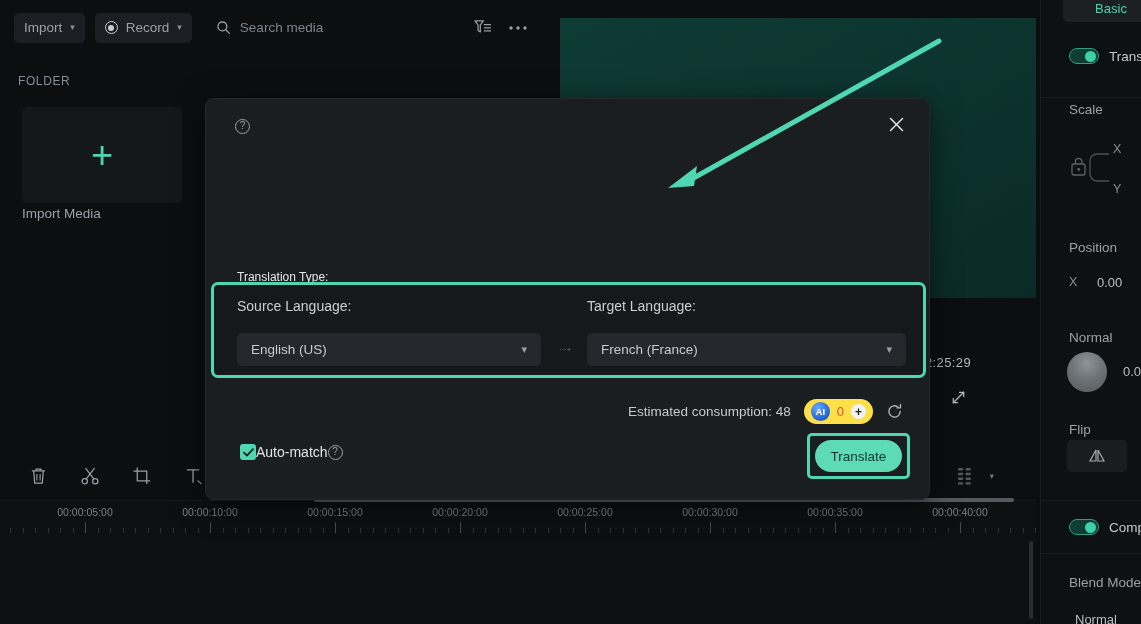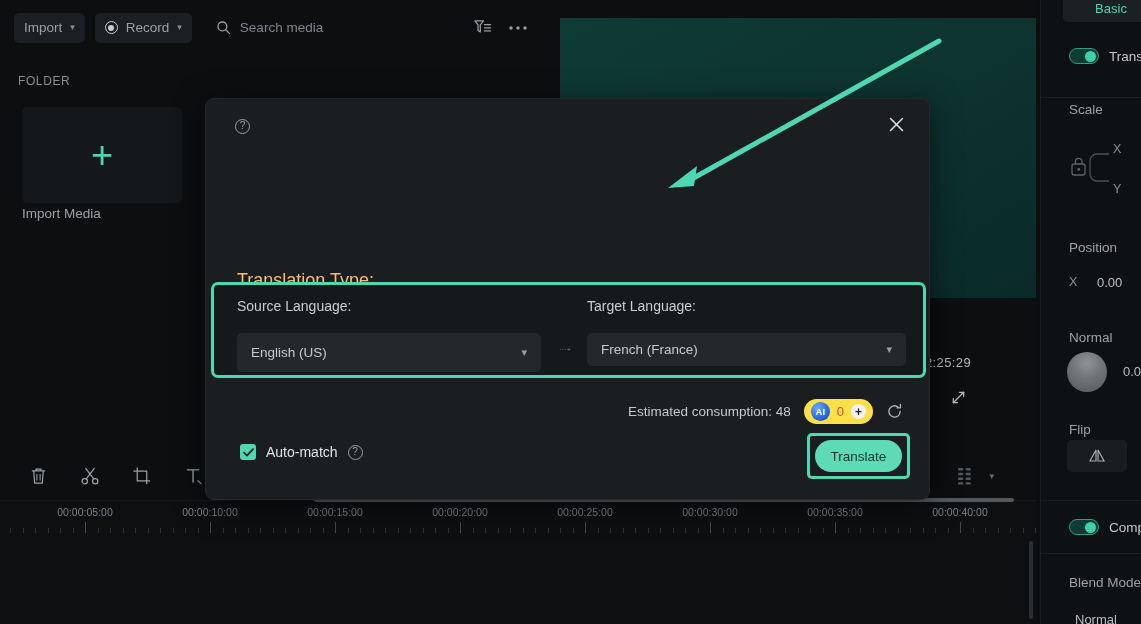--- a/index.html
+++ b/index.html
@@ -164,39 +164,39 @@
     width:26px; height:26px; display:flex; align-items:center; justify-content:center;
     cursor:pointer;
   }
   .help-circ {
     width:15px; height:15px; border-radius:50%;
     border:1.3px solid #9aa0a6; color:#9aa0a6;
     font-size:10px; display:inline-flex; align-items:center; justify-content:center;
     line-height:1; cursor:pointer; flex:none;
   }
   #lbl-translation-type {
-    position:absolute; left:31px; top:171px; font-size:18px; color:#fdba74;
+    position:absolute; left:31px; top:171px; font-size:12px; color:#e5e5e5;
   }
   #select-translation-type {
     position:absolute; left:31px; top:208px; width:668px; height:33px;
     background:#24282c; border-radius:5px;
     display:flex; align-items:center; padding:0 14px; cursor:pointer;
   }
   .sel-text { font-size:13.5px; color:#c6cbd0; }
   .sel-chev { margin-left:auto; font-size:11px; color:#9aa0a6; }
 
   #highlight-lang {
     position:absolute; left:5px; top:183px; width:715px; height:96px;
     border:3px solid #4fd6b2; border-radius:7px;
     background:#15191c;
   }
   #lbl-source { position:absolute; left:31px; top:199px; font-size:14px; color:#c9ced3; }
   #lbl-target { position:absolute; left:381px; top:199px; font-size:14px; color:#c9ced3; }
   #select-source {
-    position:absolute; left:31px; top:234px; width:304px; height:39px;
+    position:absolute; left:31px; top:234px; width:304px; height:33px;
     background:#24282c; border-radius:5px;
     display:flex; align-items:center; padding:0 14px; cursor:pointer;justify-content:flex-end;
   }
   #select-target {
     position:absolute; left:381px; top:234px; width:319px; height:33px;
     background:#24282c; border-radius:5px;
     display:flex; align-items:center; padding:16px 14px; cursor:pointer;
   }
   #lang-arrow {
     position:absolute; left:348px; top:249px; width:24px; height:3px;
@@ -220,21 +220,21 @@
   }
   #credit-count { font-size:13px; color:#e0484b; }
   #credit-plus {
     width:15px; height:15px; border-radius:50%; background:#f0f2f4;
     color:#1a1e21; font-size:12px; font-weight:bold; line-height:1;
     display:flex; align-items:center; justify-content:center;
   }
 
   #automatch-row {
     position:absolute; left:34px; top:345px;
-    display:flex; align-items:center; gap:10px;justify-content:center;
+    display:flex; align-items:center; gap:0;justify-content:center;
   }
   #automatch-box {
     width:16px; height:16px; border-radius:3px; background:#4fd6b2;
     display:flex; align-items:center; justify-content:center; cursor:pointer;
   }
   #automatch-label { font-size:14px; color:#dfe3e7; }
 
   #highlight-translate {
     position:absolute; left:601px; top:334px; width:103px; height:46px;
     border:3px solid #4fd6b2; border-radius:5px;

